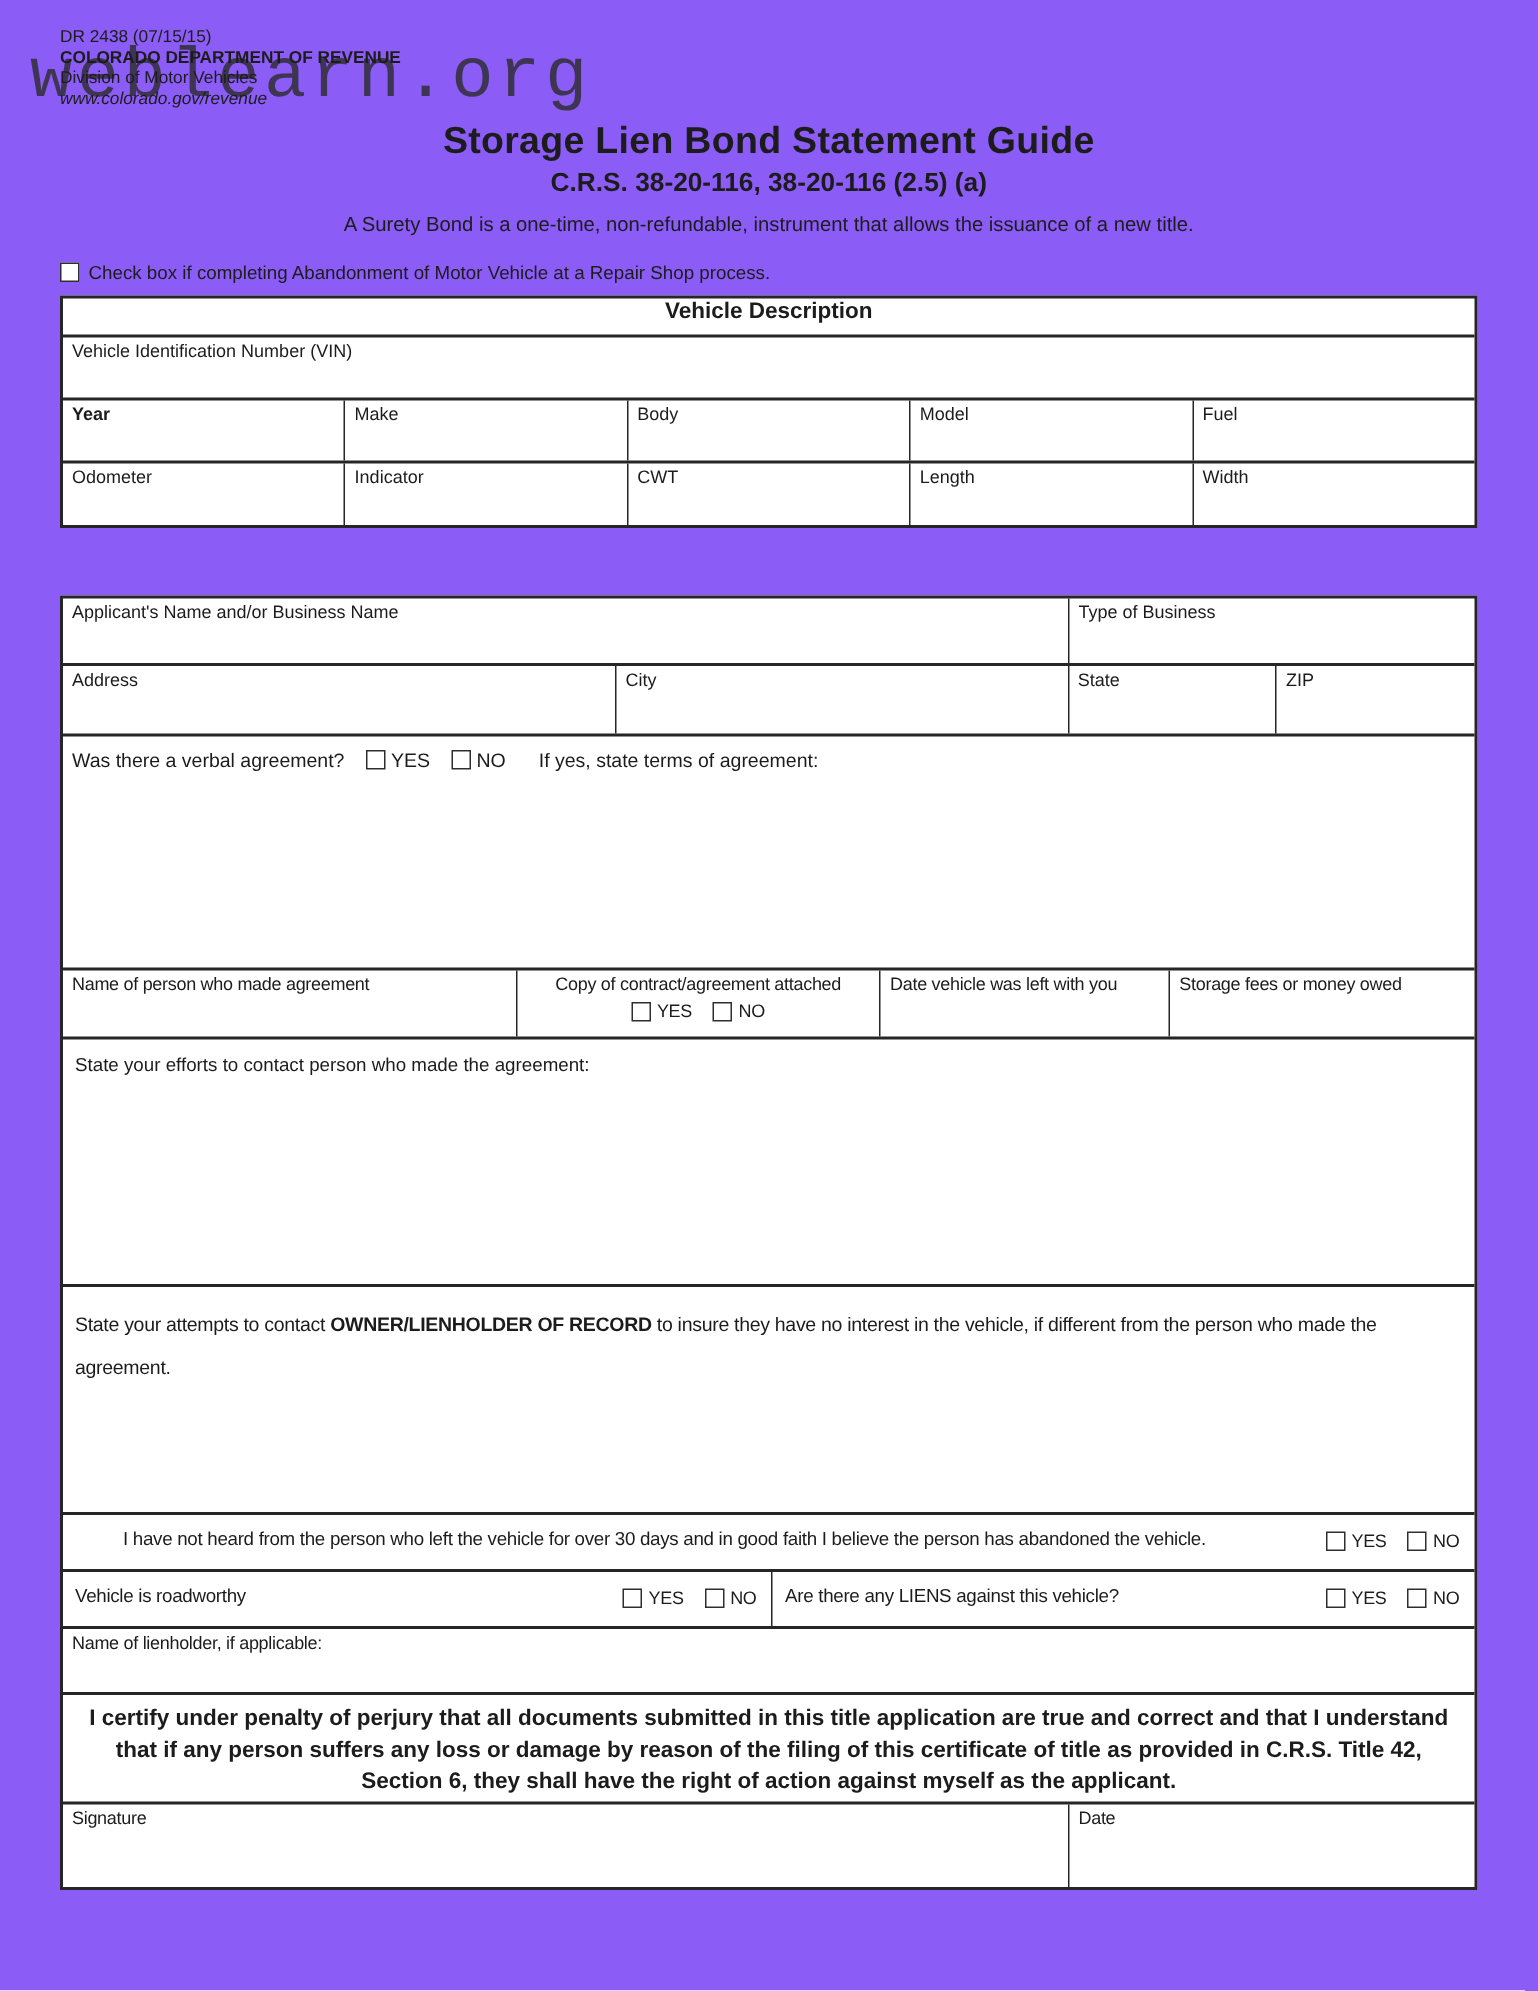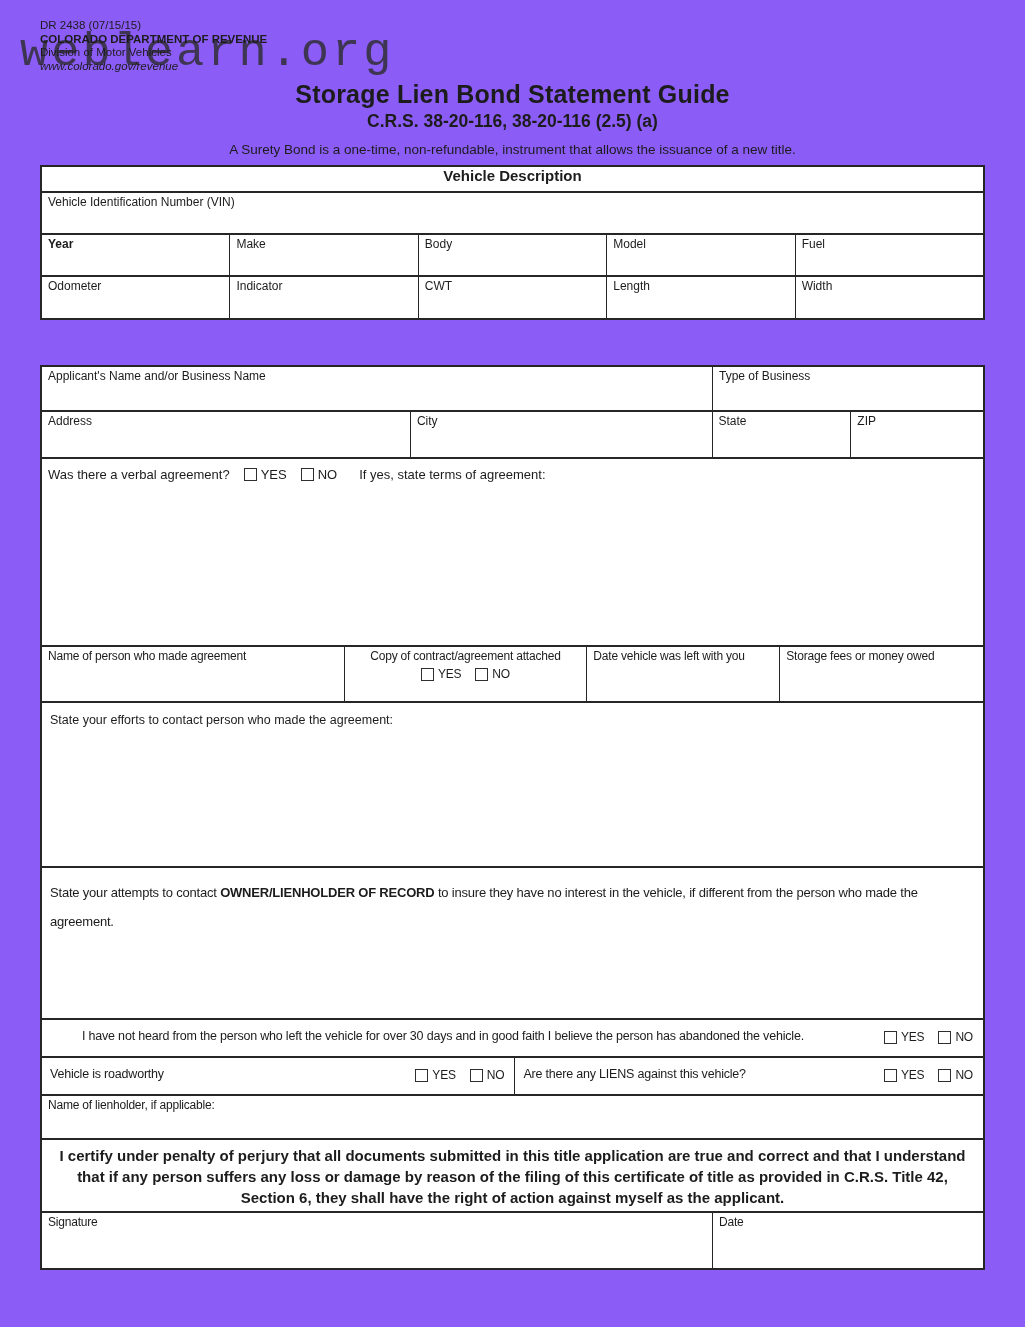--- a/index.html
+++ b/index.html
@@ -81,20 +81,24 @@
       <div>DR 2438 (07/15/15)</div>
       <div class="dept">COLORADO DEPARTMENT OF REVENUE</div>
       <div>Division of Motor Vehicles</div>
       <div class="site">www.colorado.gov/revenue</div>
     </div>
 
     <div class="title">Storage Lien Bond Statement Guide</div>
     <div class="subtitle">C.R.S. 38-20-116, 38-20-116 (2.5) (a)</div>
     <div class="intro">A Surety Bond is a one-time, non-refundable, instrument that allows the issuance of a new title.</div>
 
+    <div class="chk-line">
+      <span class="cb" style="margin-right:6px;"></span>
+      <span>Check box if completing Abandonment of Motor Vehicle at a Repair Shop process.</span>
+    </div>
 
     <div class="block" style="margin-top:7px;">
       <div class="row vd-head">
         <span class="sect-title">Vehicle Description</span>
       </div>
       <div class="row" style="height:42px;">
         <div class="cell" style="flex:1;">
           <span>Vehicle Identification Number (VIN)</span>
         </div>
       </div>
@@ -135,38 +139,38 @@
           <span>City</span>
         </div>
         <div class="cell" style="flex:0 0 14.75%;">
           <span>State</span>
         </div>
         <div class="cell" style="flex:1;">
           <span>ZIP</span>
         </div>
       </div>
 
-      <div class="row" style="height:188px;">
+      <div class="row" style="height:156px;">
         <div class="cell" style="flex:1; padding-top:8px; font-size:13px;">
           <span style="display:inline-flex; align-items:center; gap:14px;">
             <span>Was there a verbal agreement?</span>
             <span class="cb-pair">
                 <span class="cb"></span>
                 <span>YES</span>
               </span>
             <span class="cb-pair">
                 <span class="cb"></span>
                 <span>NO</span>
               </span>
             <span style="margin-left:8px;">If yes, state terms of agreement:</span>
           </span>
         </div>
       </div>
 
-      <div class="row cond" style="height:56px;">
+      <div class="row cond" style="height:46px;">
         <div class="cell cond" style="flex:0 0 32.05%;">
           <span>Name of person who made agreement</span>
         </div>
         <div class="cell cond" style="flex:0 0 25.8%; text-align:center;">
           <div>Copy of contract/agreement attached</div>
           <div class="yn-inline" style="margin-top:3px;">
             <span class="cb-pair">
                 <span class="cb"></span>
                 <span>YES</span>
               </span>

